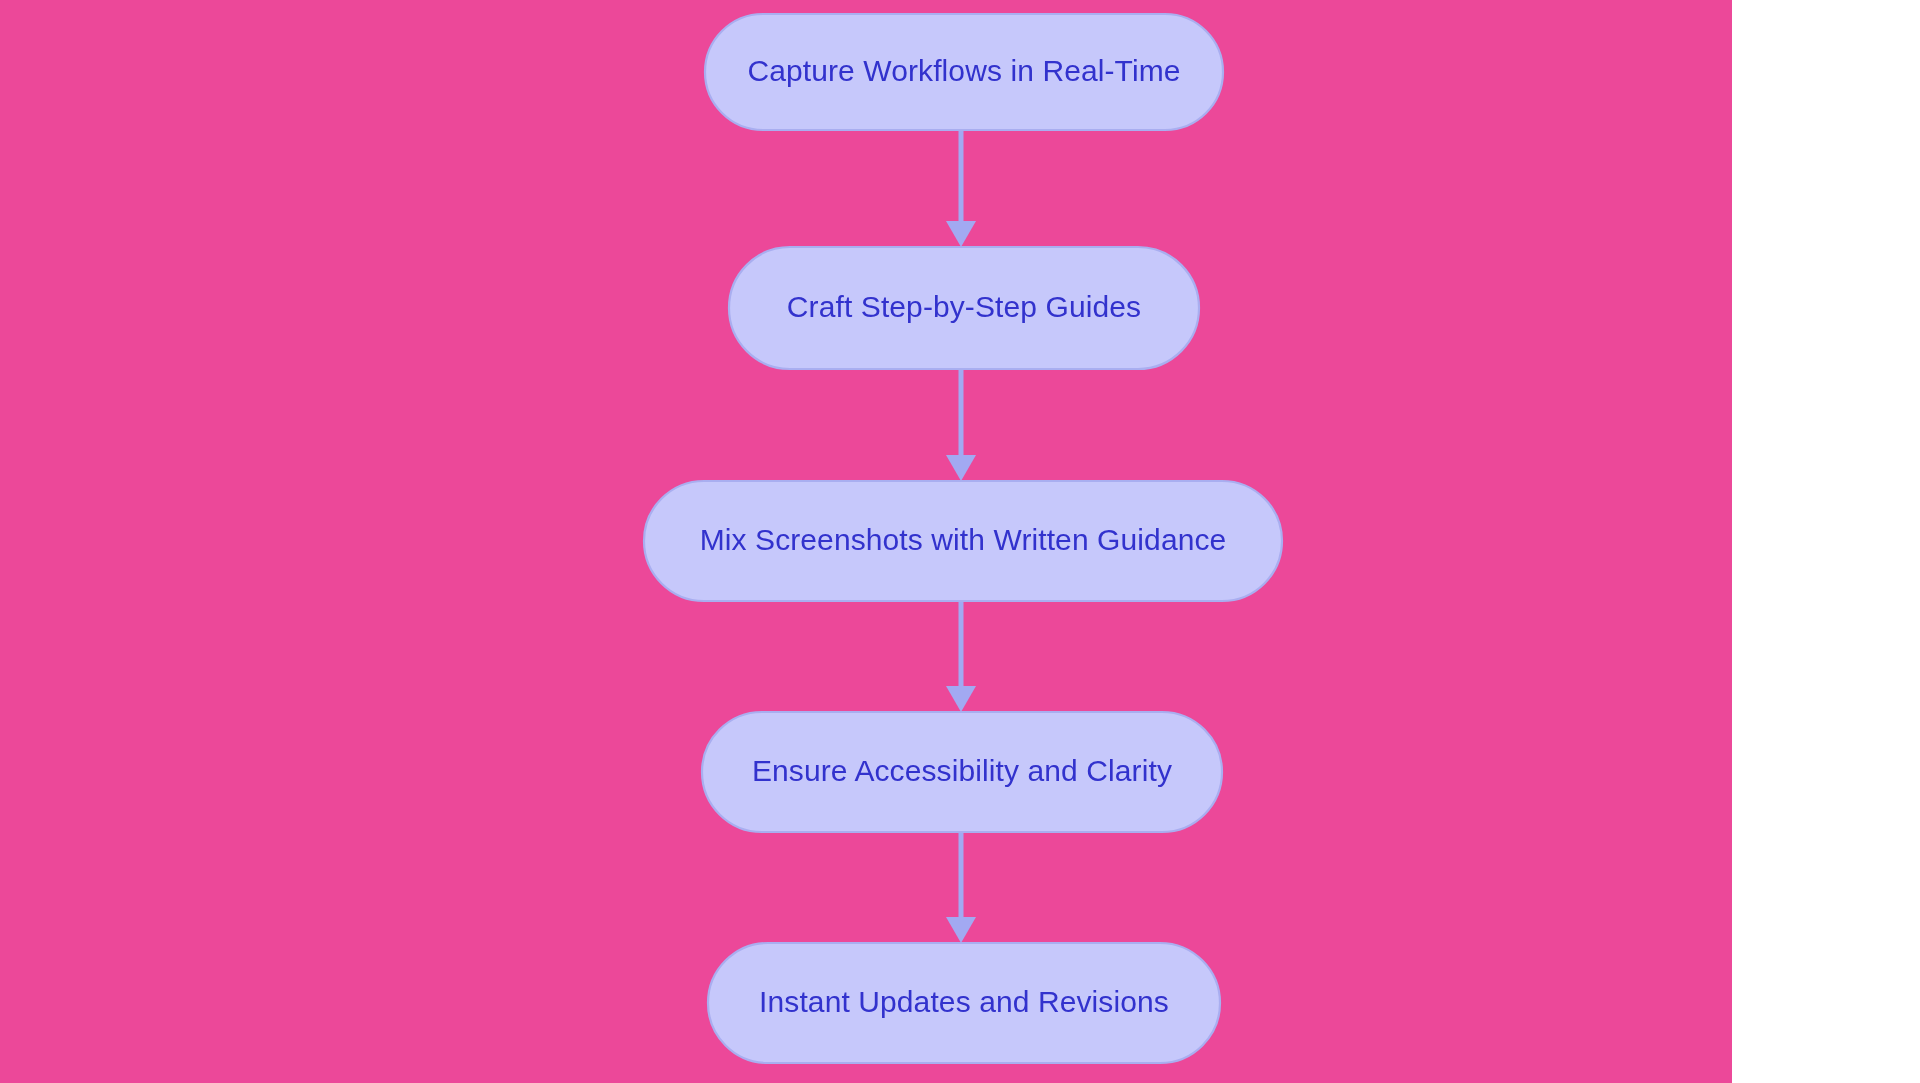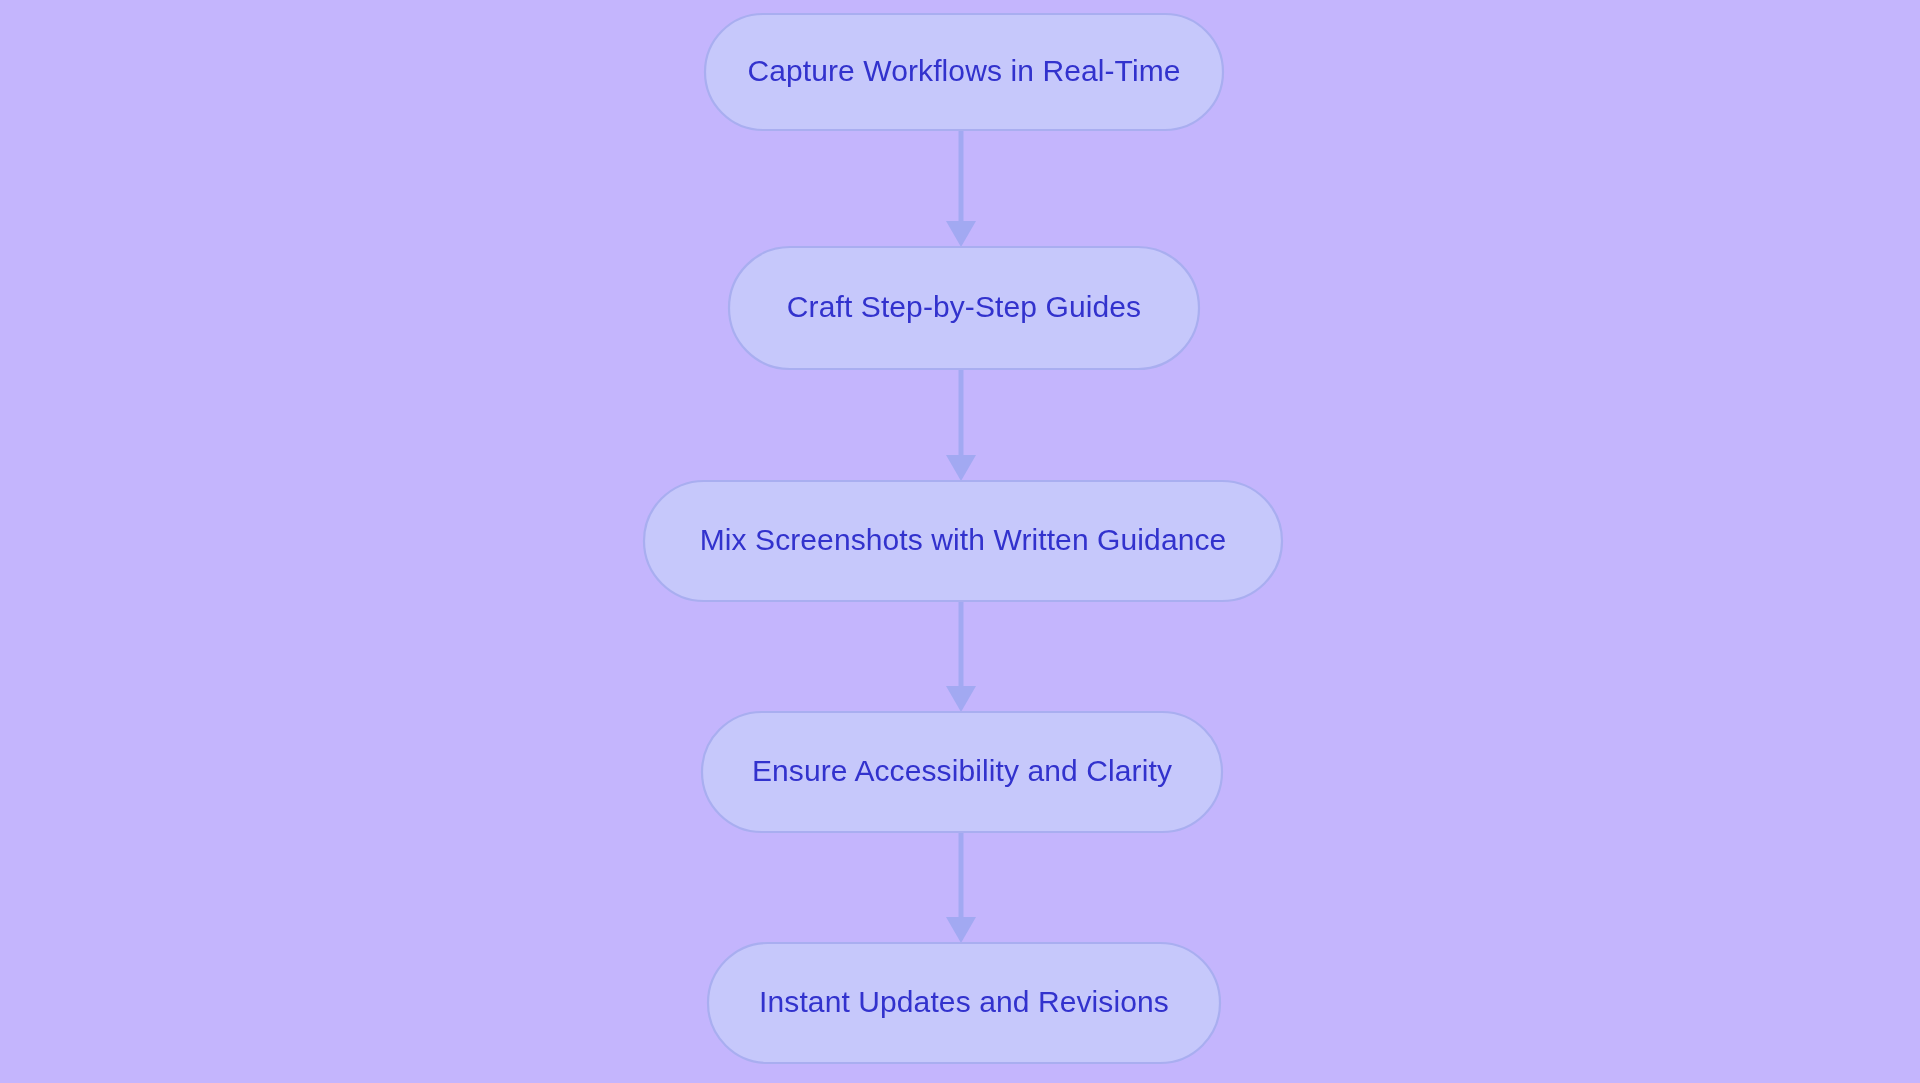--- a/index.html
+++ b/index.html
@@ -9,23 +9,23 @@
     background: #ffffff;
   }
   body {
     width: 1920px;
     height: 1083px;
     overflow: hidden;
     font-family: "Liberation Sans", sans-serif;
   }
   #flowchart-canvas {
     position: relative;
-    width: 1920px;
+    width: 1732px;
     height: 1083px;
-    background: #c4b5fd;
+    background: #ec4899;
   }
   #flow-svg {
     position: absolute;
     left: 0;
     top: 0;
     width: 1920px;
     height: 1083px;
     display: block;
   }
   .node-shape {

